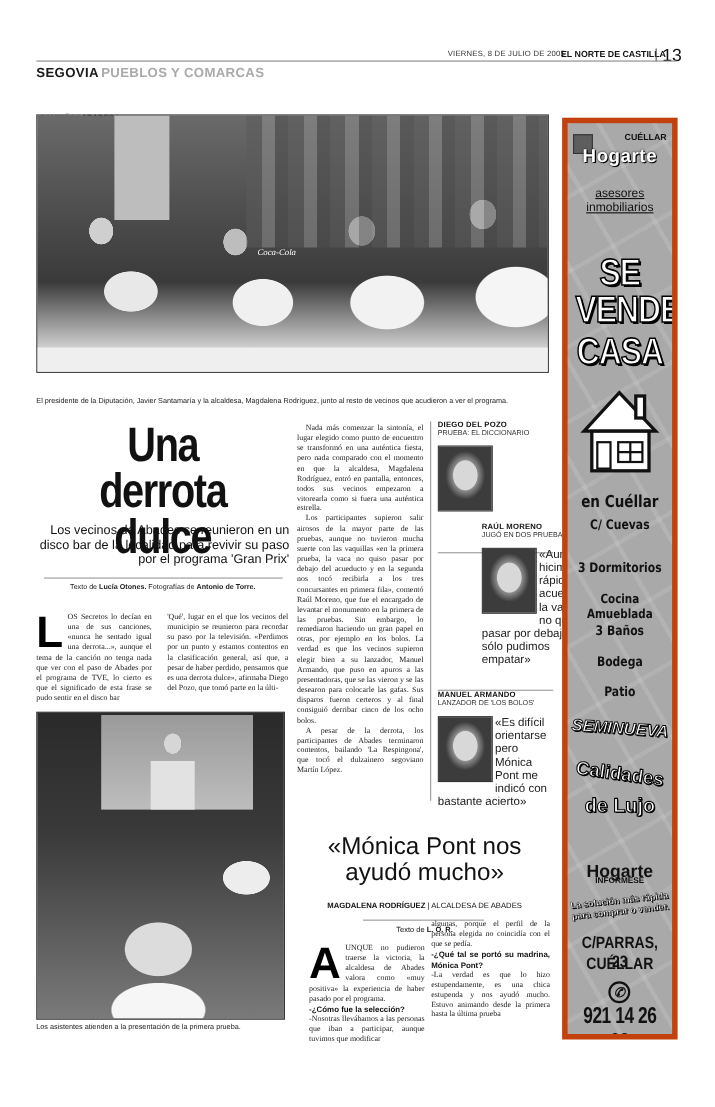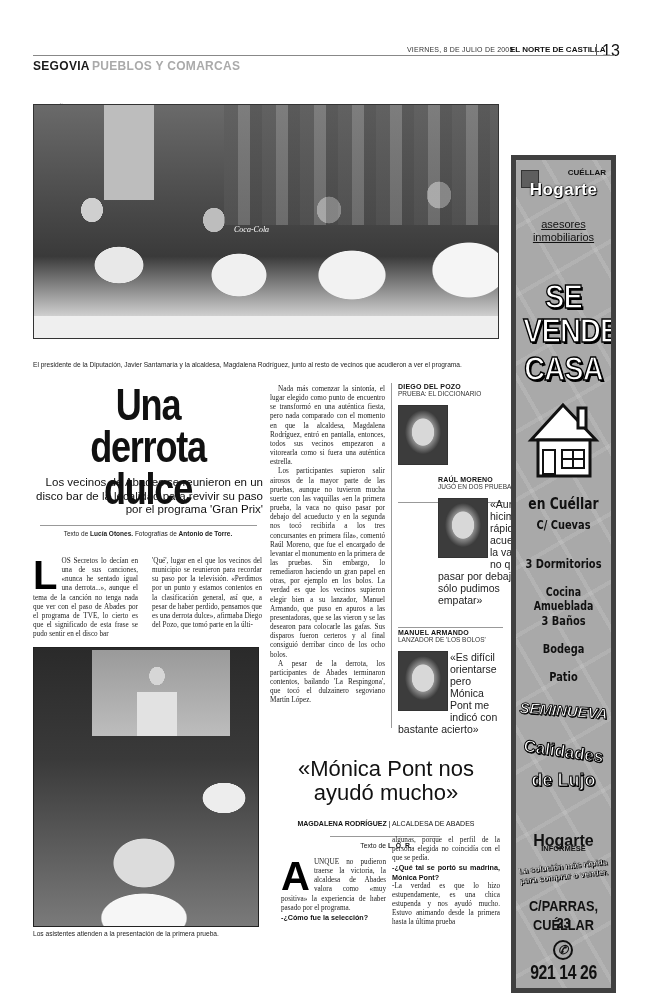--- a/index.html
+++ b/index.html
@@ -78,21 +78,21 @@
   .hd2 { left: 268px; top: 757px; width: 236px; text-align: center; font-size: 22px; line-height: 24px; color: #111; }
   .hd2-sub { left: 268px; top: 820px; width: 236px; text-align: center; font-size: 7px; }
   .hd2-sub b { font-weight: bold; }
   .hd2-rule { left: 330px; top: 836px; width: 110px; height: 1px; background: #999; }
   .hd2-byline { left: 268px; top: 842px; width: 236px; text-align: center; font-size: 6.8px; }
   .col-4 { left: 281px; top: 858px; width: 105px; }
   .col-5 { left: 392px; top: 836px; width: 108px; }
   .q { font-family: "Liberation Sans", sans-serif; font-weight: bold; font-size: 7.2px; color: #111; }
 
   
-  .ad { left: 511px; top: 107px; width: 105px; height: 838px; background: #404040; box-sizing: border-box; padding: 5px; margin-top: 48px; }
+  .ad { left: 511px; top: 107px; width: 105px; height: 838px; background: #c2410c; box-sizing: border-box; padding: 5px; }
   .ad-inner { position: relative; width: 95px; height: 828px; background:
       repeating-linear-gradient(60deg, transparent 0 40px, rgba(255,255,255,0.12) 40px 44px),
       repeating-linear-gradient(-30deg, transparent 0 55px, rgba(255,255,255,0.10) 55px 59px),
       #a9a9a9; overflow: hidden; }
   .ad-inner > * { position: absolute; left: 0; width: 95px; text-align: center; }
   .ad-cuellar { top: 8px; text-align: right !important; width: 90px !important; font-size: 8px; font-weight: bold; color: #111; }
   .ad-logo-sq { left: 5px !important; top: 10px; width: 16px !important; height: 16px; background: #5e5e5e; border: 1px solid #333; }
   .ad-brand { top: 20px; font-size: 17px; font-weight: bold; color: #fff; text-shadow: 0 0 2px #000, 1px 1px 0 #000; letter-spacing: 0.5px; }
   .ad-asesores { top: 58px; font-size: 11px; color: #111; }
   .ad-asesores span { display: block; line-height: 13px; text-decoration: underline; }
@@ -219,20 +219,21 @@
 <div class="abs hd2-rule"></div>
 <div class="abs hd2-byline">
   <span>Texto de</span>
   <b>L. O. R.</b>
 </div>
 
 <div class="abs col col-4">
   <span class="dropcap">A</span>
   <p>UNQUE no pudieron traerse la victoria, la alcaldesa de Abades valora como «muy positiva» la experiencia de haber pasado por el programa.</p>
   <p class="q">-¿Cómo fue la selección?</p>
+  <p>-Nosotras llevábamos a las personas que iban a participar, aunque tuvimos que modificar</p>
 </div>
 <div class="abs col col-5">
   <p>algunas, porque el perfil de la persona elegida no coincidía con el que se pedía.</p>
   <p class="q">-¿Qué tal se portó su madrina, Mónica Pont?</p>
   <p>-La verdad es que lo hizo estupendamente, es una chica estupenda y nos ayudó mucho. Estuvo animando desde la primera hasta la última prueba</p>
 </div>
 
 <div class="abs ad">
   <div class="ad-inner">
     <div class="ad-logo-sq"></div>

